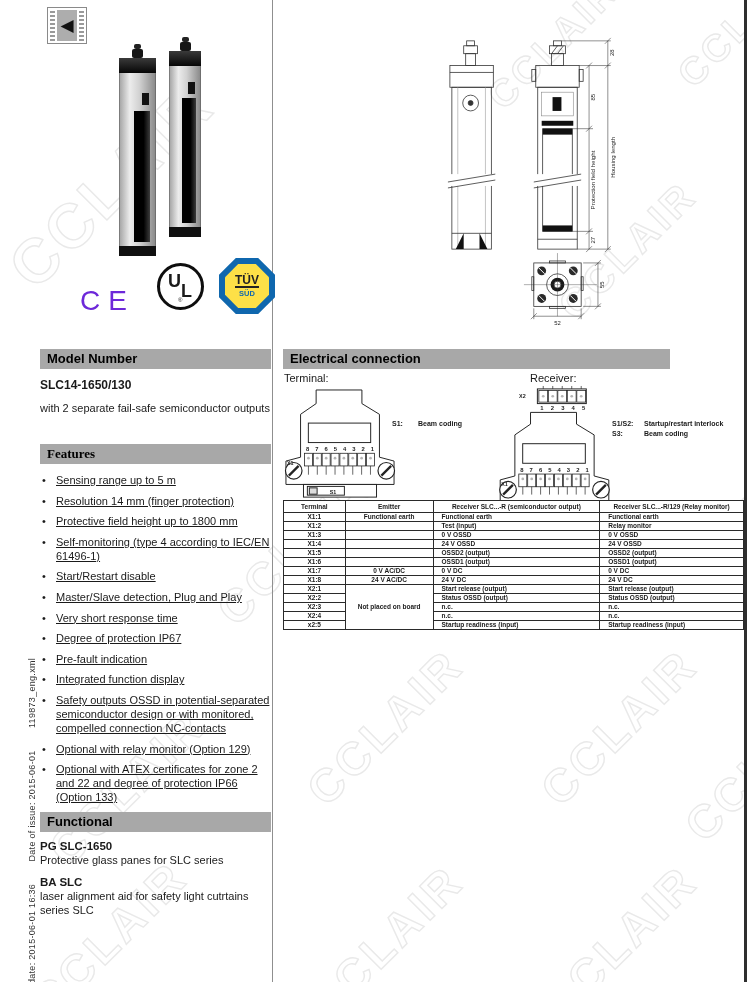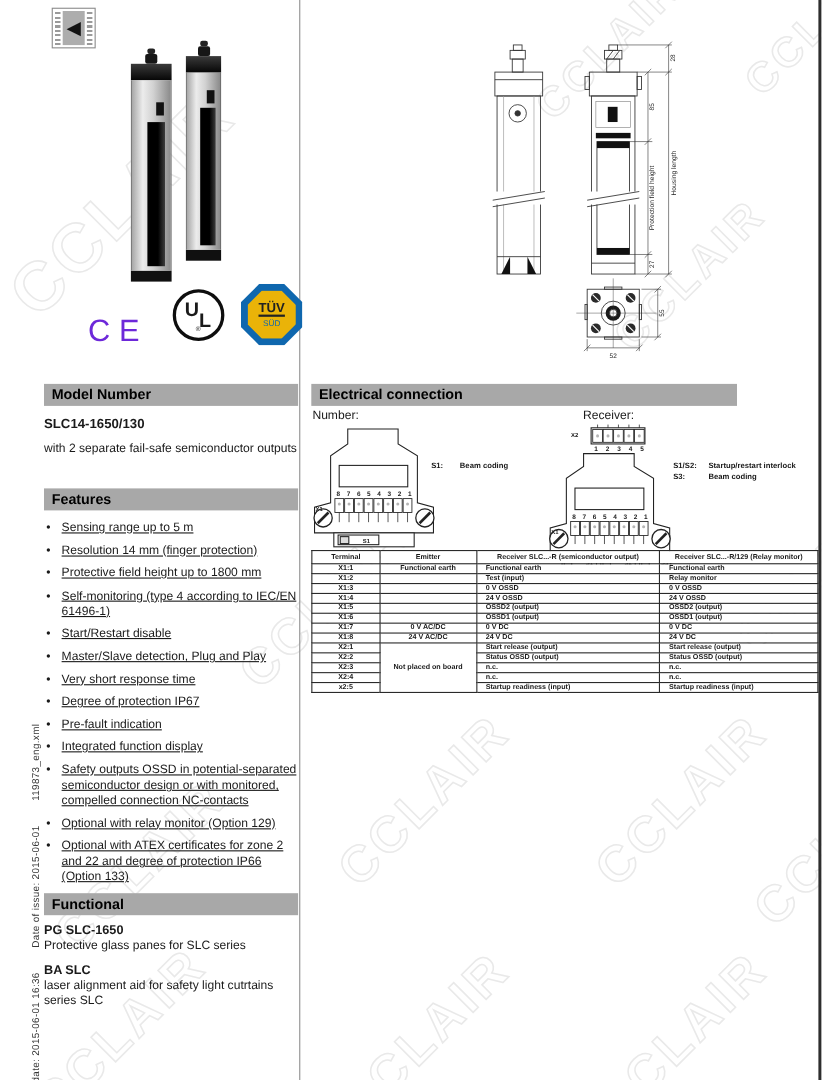--- a/index.html
+++ b/index.html
@@ -49,35 +49,35 @@
 
   
   .ce-mark { position:absolute; left:80px; top:271px; font-size:28px; letter-spacing:8px; color:#6d28d9;margin-top:14px; }
   .ul-mark { position:absolute; left:157px; top:263px; width:47px; height:47px; border:3px solid #0e0e0e;
              border-radius:50%; background:#fff; }
   .ul-mark .u { position:absolute; left:8px; top:5px; font-size:18px; font-weight:bold; }
   .ul-mark .l { position:absolute; left:21px; top:15px; font-size:18px; font-weight:bold; }
   .ul-mark .r { position:absolute; left:18px; top:31px; font-size:6px; }
   .tuv-mark { position:absolute; left:219px; top:258px; width:56px; height:56px; background:#0f67ae;
               clip-path:polygon(30% 0,70% 0,100% 30%,100% 70%,70% 100%,30% 100%,0 70%,0 30%); }
-  .tuv-inner { position:absolute; left:6px; top:6px; width:44px; height:44px; background:#eab308;
+  .tuv-inner { position:absolute; left:6px; top:6px; width:44px; height:44px; background:#fde047;
                clip-path:polygon(30% 0,70% 0,100% 30%,100% 70%,70% 100%,30% 100%,0 70%,0 30%);
                display:flex; flex-direction:column; align-items:center; justify-content:center; }
   .tuv-inner .t1 { font-size:12px; font-weight:bold; color:#222; border-bottom:2px solid #222; line-height:1.05; }
-  .tuv-inner .t2 { font-size:7.5px; font-weight:normal; color:#0f67ae; margin-top:1px; }
+  .tuv-inner .t2 { font-size:7.5px; font-weight:bold; color:#0f67ae; margin-top:1px; }
 
   
   .bar { background:#a8a8a8; height:20px; line-height:20px; padding-left:7px;
          font-size:13px; font-weight:bold; color:#000; }
 
   
   #left-col { position:absolute; left:40px; top:349px; width:231px; z-index:1; }
   .model-number { font-size:12px; font-weight:bold; margin-top:9px; }
   .model-desc { font-size:11px; line-height:1.28; margin-top:9px; }
-  .features-bar { margin-top:29px; }
+  .features-bar { margin-top:29px;font-family:Liberation Serif, serif; }
   ul.features { list-style:none; margin-top:9px;text-decoration:underline; }
   ul.features li { position:relative; padding-left:16px; font-size:11px; line-height:1.28; margin-bottom:6.5px; }
   ul.features li::before { content:"•"; position:absolute; left:2px; }
   .acc-bar { margin-top:8px; }
   .acc-name { font-size:11.5px; font-weight:bold; margin-top:8px; }
   .acc-desc { font-size:11px; line-height:1.3; margin-top:1px; }
 
   
   .dims-bar { position:absolute; left:283px; top:8px; width:461px; }
   .elec-bar { position:absolute; left:283px; top:349px; width:387px; }
@@ -298,21 +298,21 @@
     <text class="dim-label" text-anchor="middle" x="184" y="68" transform="rotate(-90 184 68)">85</text>
     <text class="dim-label-long" text-anchor="middle" x="184" y="152" transform="rotate(-90 184 152)">Protection field height</text>
     <text class="dim-label-long" text-anchor="middle" x="204" y="129" transform="rotate(-90 204 129)">Housing length</text>
     <text class="dim-label" text-anchor="middle" x="184" y="213" transform="rotate(-90 184 213)">27</text>
     <text class="dim-label" text-anchor="middle" x="193" y="258" transform="rotate(-90 193 258)">55</text>
     <text class="dim-label" text-anchor="middle" x="146" y="299">52</text>
   </svg>
 
   <div class="bar elec-bar">Electrical connection</div>
 
-  <div class="conn-label" id="emitter-label">Number:</div>
+  <div class="conn-label" id="emitter-label">Terminal:</div>
   <div class="conn-label" id="receiver-label">Receiver:</div>
 
   <svg class="emitter-svg" width="112" height="114" viewBox="0 0 115 117">
     <g stroke="#222" stroke-width="1" fill="#fff">
       <polygon points="33,2 80,2 80,16 98,27 98,71 113,75 113,99 2,99 2,75 17,71 17,27 33,16"></polygon>
       <rect x="25" y="36" width="64" height="20"></rect>
       <rect x="20" y="99" width="75" height="13"></rect>
       <rect x="24" y="101" width="38" height="9"></rect>
       <rect x="26" y="102.5" width="8" height="6.5" fill="#ddd"></rect>
     </g>

